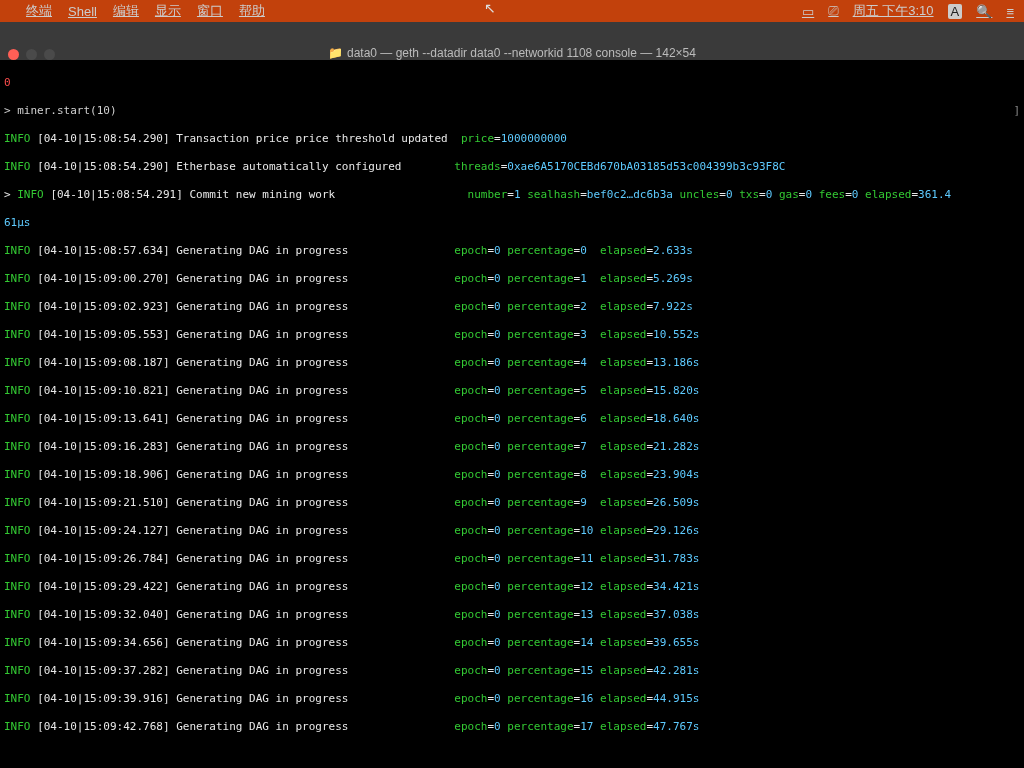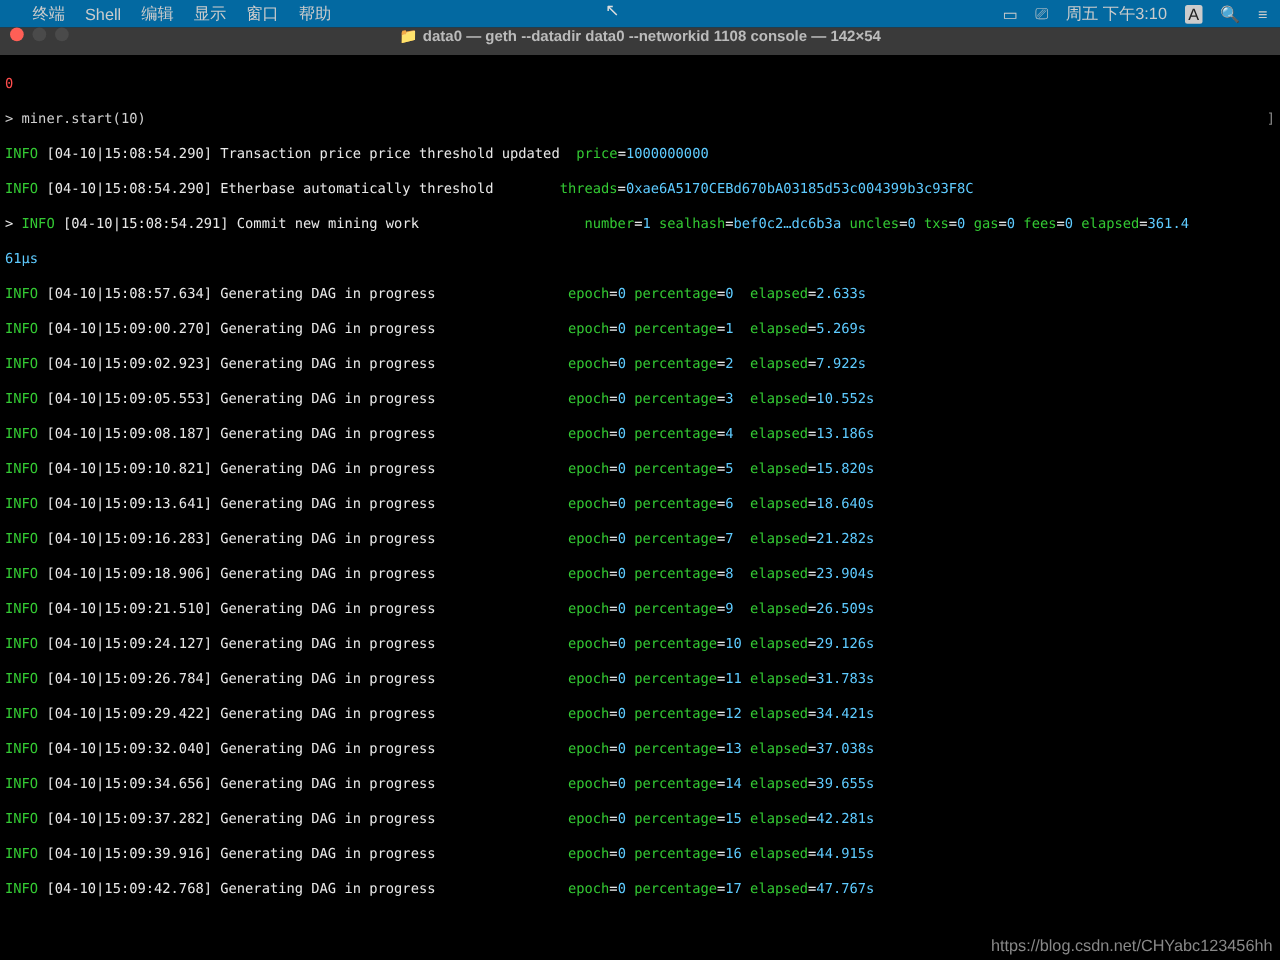--- a/index.html
+++ b/index.html
@@ -8,43 +8,43 @@
     font-family: "Menlo", "Monaco", monospace;
     font-size: 11px;
     color: #d0d0d0;
     width: 1024px;
     height: 768px;
     overflow: hidden;
     position: relative;
   }
   .menubar {
     height: 22px;
-    background: #0369a1;
+    background: #c2410c;
     display: flex;
     align-items: center;
     padding: 0 10px;
     font-family: -apple-system, "Helvetica Neue", sans-serif;
     font-size: 13px;
     color: #ccc;
+    text-decoration: underline;
   }
   .menubar .apple { margin-right: 16px; font-size: 14px; }
   .menubar .mitem { margin-right: 16px; }
   .menubar .spacer { flex: 1; }
   .menubar .right { display: flex; align-items: center; gap: 14px; }
   .menubar .right span { font-size: 13px; }
   .titlebar {
-    height: 22px;
+    height: 38px;
     background: #3a3a3a;
     display: flex;
-    align-items: flex-start;
+    align-items: flex-end;
     position: relative;
     font-family: -apple-system, sans-serif;
     font-size: 12px;
     color: #bbb;
-    font-weight: bold;
   }
   .traffic { display: flex; gap: 7px; position: absolute; left: 8px; }
   .dot { width: 11px; height: 11px; border-radius: 50%; }
   .dot.red { background: #ff5f56; }
   .dot.yellow { background: #4a4a4a; }
   .dot.green { background: #4a4a4a; }
   .titlebar .title { flex: 1; text-align: center; }
   .titlebar .folder { color: #5aa7d8; margin-right: 4px; }
   .term {
     background: #000;
@@ -112,21 +112,21 @@
   </div>
   <div class="title">
     <span class="folder">📁</span><span>data0 — geth --datadir data0 --networkid 1108 console — 142×54</span>
   </div>
 </div>
 
 <div class="term">
 <span class="line r">0</span>
 <span class="line"><span class="prompt">&gt; miner.start(10)</span><span class="right-bracket">]</span></span>
 <span class="line"><span class="g">INFO </span><span class="w">[04-10|15:08:54.290]</span><span class="w"> </span><span class="w">Transaction price price threshold updated</span><span class="w" id="pad-price">  </span><span class="g">price</span><span class="w">=</span><span class="t">1000000000</span></span>
-<span class="line"><span class="g">INFO </span><span class="w">[04-10|15:08:54.290]</span><span class="w"> </span><span class="w">Etherbase automatically threshold</span><span class="w" id="pad-etherbase">        </span><span class="g">threads</span><span class="w">=</span><span class="t">0xae6A5170CEBd670bA03185d53c004399b3c93F8C</span></span>
+<span class="line"><span class="g">INFO </span><span class="w">[04-10|15:08:54.290]</span><span class="w"> </span><span class="w">Etherbase automatically configured</span><span class="w" id="pad-etherbase">        </span><span class="g">threads</span><span class="w">=</span><span class="t">0xae6A5170CEBd670bA03185d53c004399b3c93F8C</span></span>
 <span class="line"><span class="w">&gt;</span><span class="w"> </span><span class="g">INFO </span><span class="w">[04-10|15:08:54.291]</span><span class="w"> </span><span class="w">Commit new mining work</span><span class="w" id="pad-commit">                    </span><span class="g">number</span><span class="w">=</span><span class="t">1</span><span class="w"> </span><span class="g">sealhash</span><span class="w">=</span><span class="t">bef0c2…dc6b3a</span><span class="w"> </span><span class="g">uncles</span><span class="w">=</span><span class="t">0</span><span class="w"> </span><span class="g">txs</span><span class="w">=</span><span class="t">0</span><span class="w"> </span><span class="g">gas</span><span class="w">=</span><span class="t">0</span><span class="w"> </span><span class="g">fees</span><span class="w">=</span><span class="t">0</span><span class="w"> </span><span class="g">elapsed</span><span class="w">=</span><span class="t">361.4</span></span>
 <span class="line t">61µs</span>
 <span id="dag-container"><span class="line"><span class="g">INFO </span><span class="w">[04-10|15:08:57.634]</span><span class="w"> </span><span class="w">Generating DAG in progress</span><span class="w">                </span><span class="g">epoch</span><span class="w">=</span><span class="t">0</span><span class="w"> </span><span class="g">percentage</span><span class="w">=</span><span class="t">0</span><span class="w">  </span><span class="g">elapsed</span><span class="w">=</span><span class="t">2.633s</span></span>
 <span class="line"><span class="g">INFO </span><span class="w">[04-10|15:09:00.270]</span><span class="w"> </span><span class="w">Generating DAG in progress</span><span class="w">                </span><span class="g">epoch</span><span class="w">=</span><span class="t">0</span><span class="w"> </span><span class="g">percentage</span><span class="w">=</span><span class="t">1</span><span class="w">  </span><span class="g">elapsed</span><span class="w">=</span><span class="t">5.269s</span></span>
 <span class="line"><span class="g">INFO </span><span class="w">[04-10|15:09:02.923]</span><span class="w"> </span><span class="w">Generating DAG in progress</span><span class="w">                </span><span class="g">epoch</span><span class="w">=</span><span class="t">0</span><span class="w"> </span><span class="g">percentage</span><span class="w">=</span><span class="t">2</span><span class="w">  </span><span class="g">elapsed</span><span class="w">=</span><span class="t">7.922s</span></span>
 <span class="line"><span class="g">INFO </span><span class="w">[04-10|15:09:05.553]</span><span class="w"> </span><span class="w">Generating DAG in progress</span><span class="w">                </span><span class="g">epoch</span><span class="w">=</span><span class="t">0</span><span class="w"> </span><span class="g">percentage</span><span class="w">=</span><span class="t">3</span><span class="w">  </span><span class="g">elapsed</span><span class="w">=</span><span class="t">10.552s</span></span>
 <span class="line"><span class="g">INFO </span><span class="w">[04-10|15:09:08.187]</span><span class="w"> </span><span class="w">Generating DAG in progress</span><span class="w">                </span><span class="g">epoch</span><span class="w">=</span><span class="t">0</span><span class="w"> </span><span class="g">percentage</span><span class="w">=</span><span class="t">4</span><span class="w">  </span><span class="g">elapsed</span><span class="w">=</span><span class="t">13.186s</span></span>
 <span class="line"><span class="g">INFO </span><span class="w">[04-10|15:09:10.821]</span><span class="w"> </span><span class="w">Generating DAG in progress</span><span class="w">                </span><span class="g">epoch</span><span class="w">=</span><span class="t">0</span><span class="w"> </span><span class="g">percentage</span><span class="w">=</span><span class="t">5</span><span class="w">  </span><span class="g">elapsed</span><span class="w">=</span><span class="t">15.820s</span></span>
 <span class="line"><span class="g">INFO </span><span class="w">[04-10|15:09:13.641]</span><span class="w"> </span><span class="w">Generating DAG in progress</span><span class="w">                </span><span class="g">epoch</span><span class="w">=</span><span class="t">0</span><span class="w"> </span><span class="g">percentage</span><span class="w">=</span><span class="t">6</span><span class="w">  </span><span class="g">elapsed</span><span class="w">=</span><span class="t">18.640s</span></span>
 <span class="line"><span class="g">INFO </span><span class="w">[04-10|15:09:16.283]</span><span class="w"> </span><span class="w">Generating DAG in progress</span><span class="w">                </span><span class="g">epoch</span><span class="w">=</span><span class="t">0</span><span class="w"> </span><span class="g">percentage</span><span class="w">=</span><span class="t">7</span><span class="w">  </span><span class="g">elapsed</span><span class="w">=</span><span class="t">21.282s</span></span>

